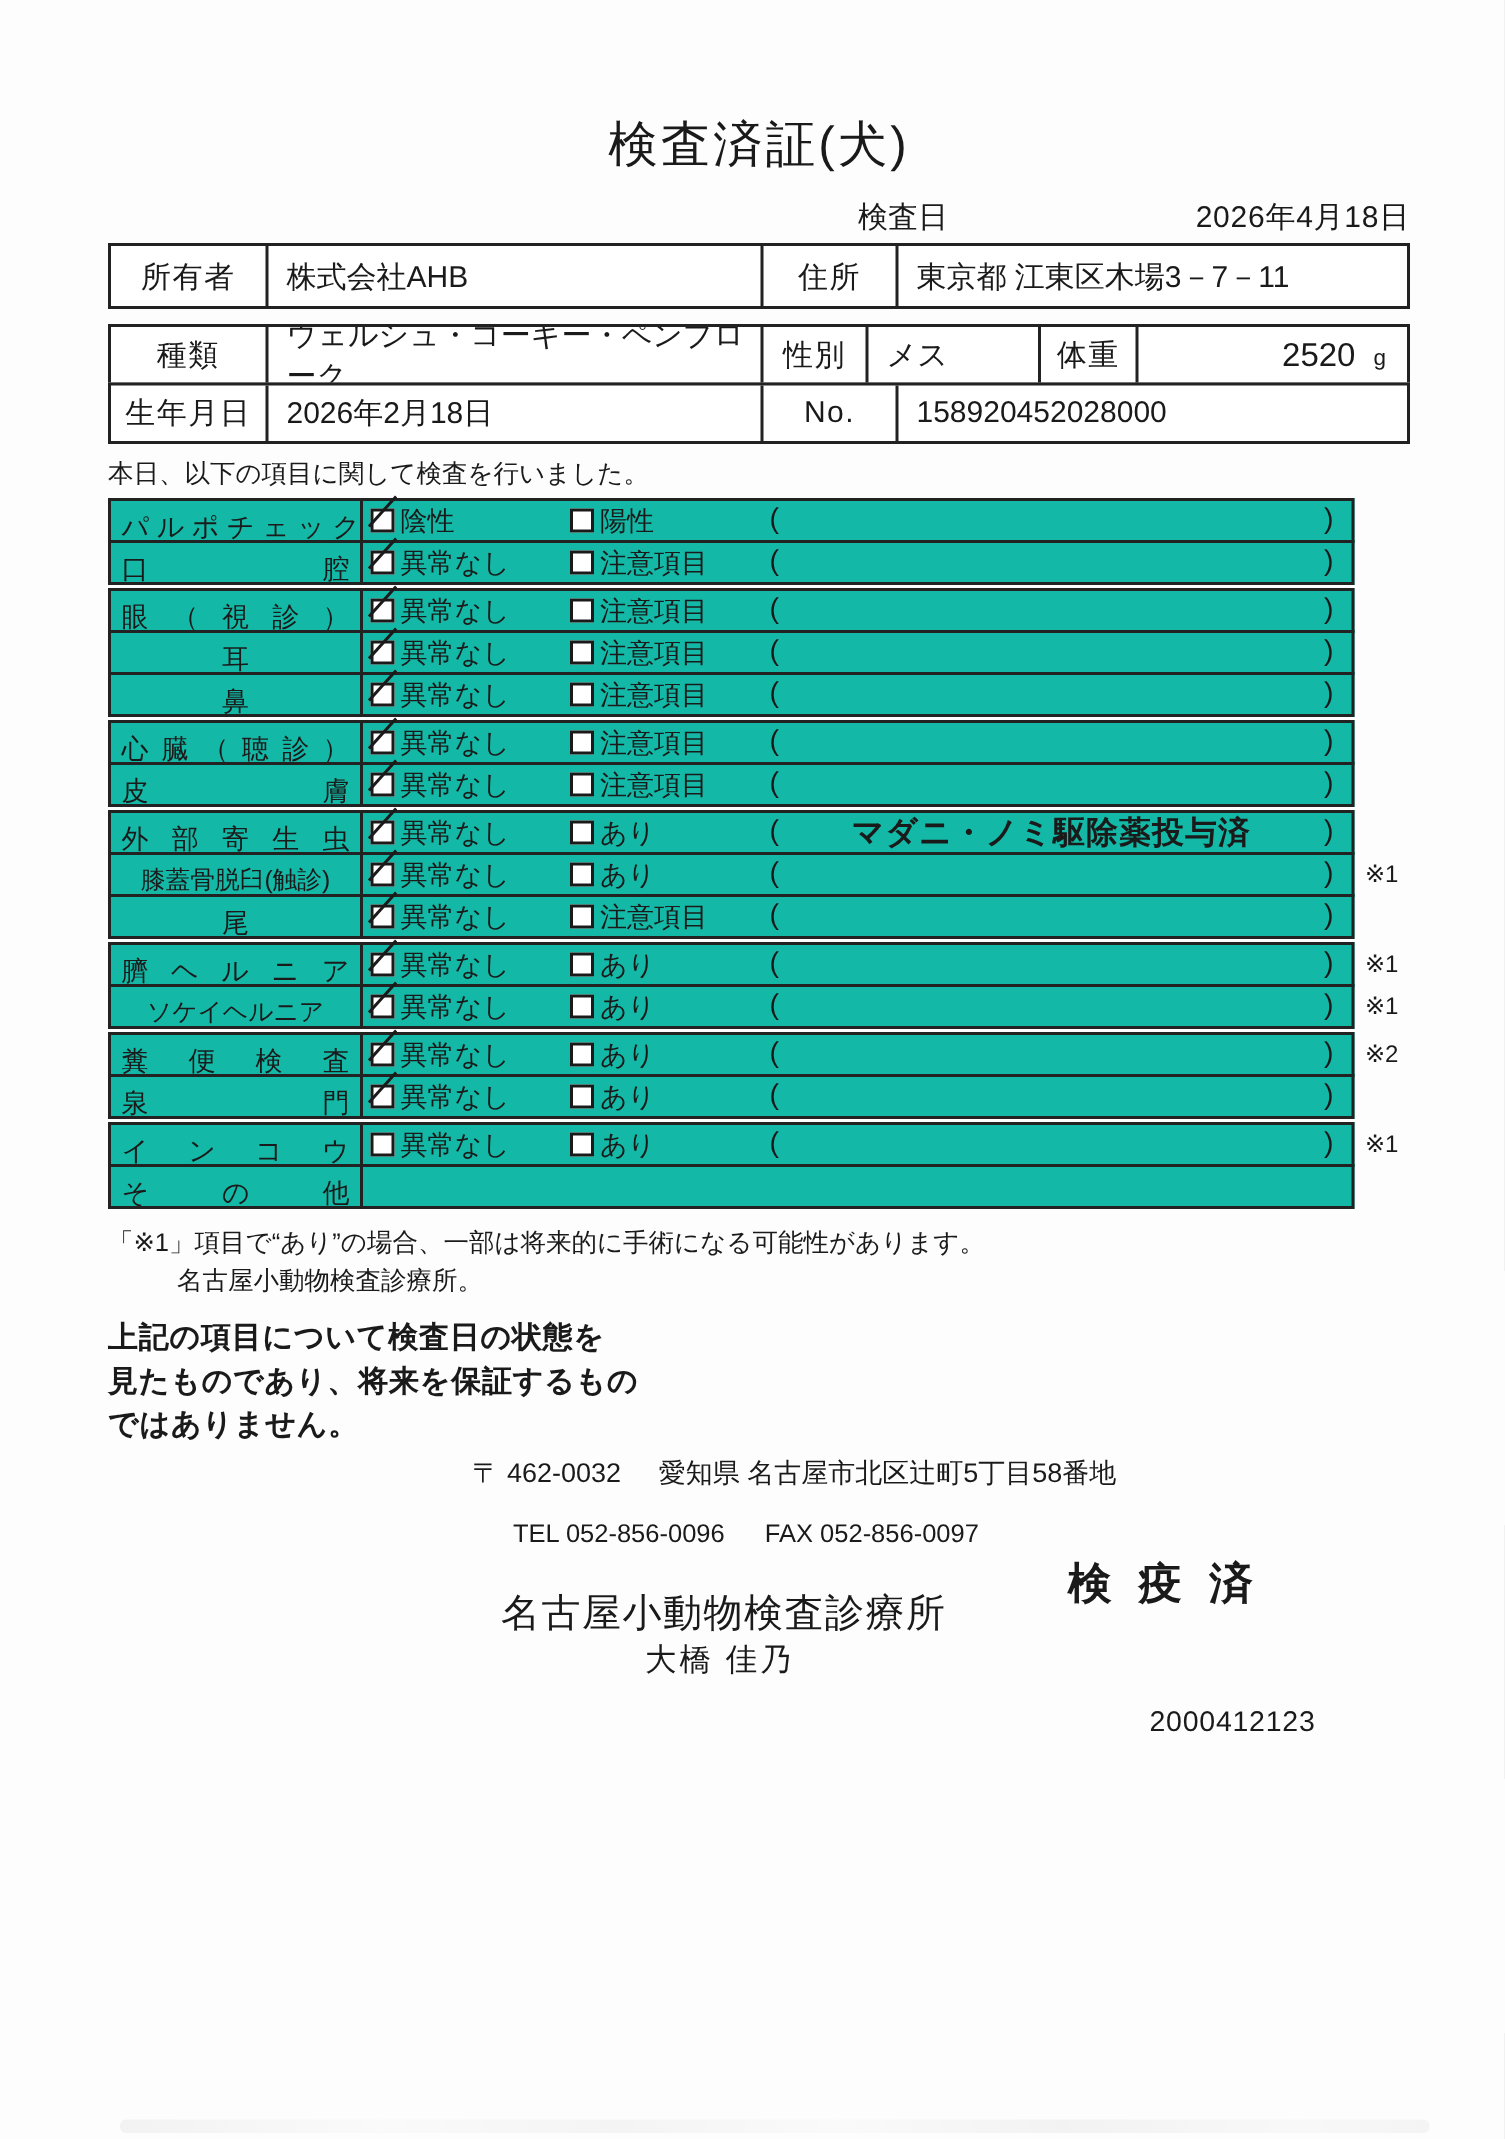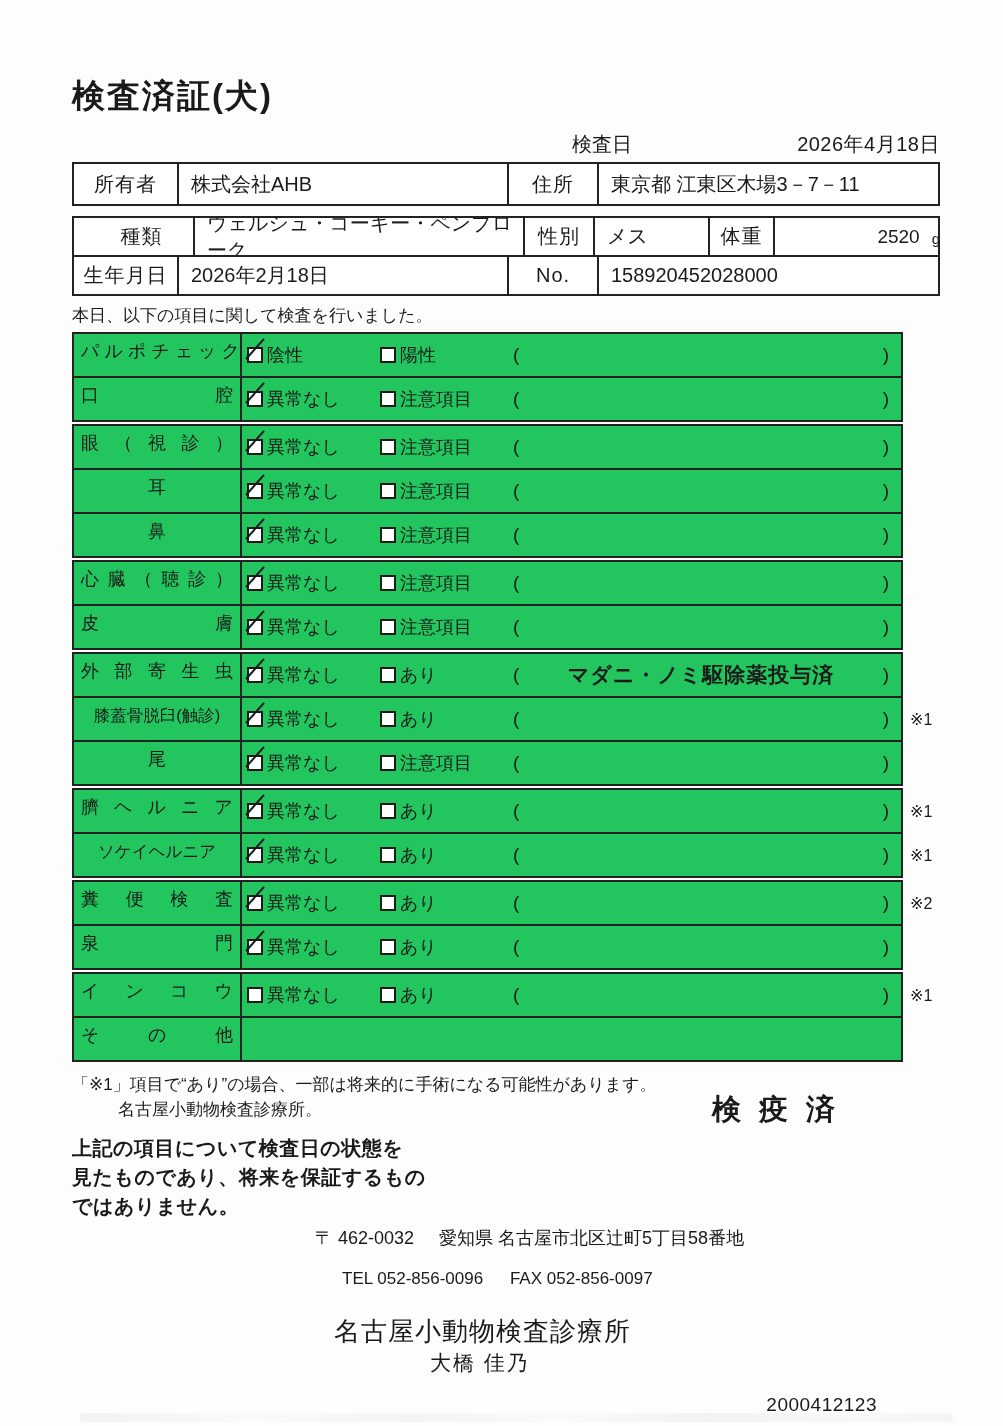--- a/index.html
+++ b/index.html
@@ -3,68 +3,68 @@
 <meta charset="utf-8">
 <style>
   html,body{margin:0;padding:0;background:#e8e8e8;}
   .page{
     position:relative;width:1003px;height:1426px;background:#fdfdfd;
     font-family:"Liberation Sans","DejaVu Sans",sans-serif;color:#1a1a1a;
     margin:0 auto;overflow:hidden;
   }
   .content{position:absolute;left:72px;top:0;width:868px;}
   
-  .doc-title{margin-top:74px;font-size:33px;font-weight:700;letter-spacing:2px;height:44px;line-height:44px;}
+  .doc-title{margin-top:74px;text-align:center;font-size:33px;font-weight:400;letter-spacing:2px;height:44px;line-height:44px;}
   
   .date-row{display:flex;align-items:center;height:28px;margin-top:12px;font-size:20px;}
   .date-row .dr-label{margin-left:500px;}
   .date-row .dr-value{margin-left:auto;letter-spacing:0.5px;}
   
   .tbl{display:grid;border:2px solid #222;box-sizing:border-box;background:#fff;}
   .cell{display:flex;align-items:center;box-sizing:border-box;overflow:hidden;}
   .cell + .cell{border-left:2px solid #222;}
   .cell.lab{justify-content:center;font-size:20px;letter-spacing:1px;}
   .cell.val{padding-left:12px;font-size:20px;}
   .owner-table{margin-top:4px;grid-template-columns:103px 330px 90px 341px;height:44px;}
-  .info-table-r1{margin-top:10px;grid-template-columns:103px 330px 70px 115px 65px 177px;height:41px;padding-left:16px;}
+  .info-table-r1{margin-top:10px;grid-template-columns:103px 330px 70px 115px 65px 177px;height:41px;}
   .info-table-r2{margin-top:-2px;grid-template-columns:103px 330px 90px 341px;height:41px;}
   .breed-val{font-size:17px;}
   .weight-cell{justify-content:flex-end;}
-  .weight-num{font-size:19px;}
+  .weight-num{font-size:22px;}
   .weight-unit{font-size:15px;margin:4px 10px 0 12px;}
   .no-lab{font-size:18px;letter-spacing:0;}
   
   .intro{margin-top:8px;font-size:17px;height:24px;line-height:24px;}
   
   .exam-table{margin-top:4px;}
   .exam-row{display:flex;align-items:center;}
   .exam-row:not(:first-child){margin-top:-2px;}
   .exam-row:nth-child(3),.exam-row:nth-child(6),.exam-row:nth-child(8),
   .exam-row:nth-child(11),.exam-row:nth-child(13),.exam-row:nth-child(15){margin-top:2px;}
-  .row-box{width:843px;height:46px;border:2px solid #222;box-sizing:border-box;display:flex;background:#22c55e;}
+  .row-box{width:843px;height:30px;border:2px solid #222;box-sizing:border-box;display:flex;background:#14b8a6;}
   .row-label{width:168px;box-sizing:border-box;border-right:2px solid #222;padding:0 7px;
     font-size:18px;line-height:34px;text-align:justify;text-align-last:justify;white-space:nowrap;overflow:hidden;}
   .row-label.center{text-align:center;text-align-last:center;}
   .row-label.tight{font-size:16.5px;letter-spacing:0;}
   .row-content{flex:1;display:flex;align-items:center;padding:0 12px 0 5px;}
   .opt{width:133px;display:flex;align-items:center;flex:none;}
   .opt-label{font-size:18px;margin-left:4px;}
   .cb{width:12px;height:12px;border:2px solid #1a1a1a;position:relative;flex:none;background:#fff;}
   .cb.checked::after{content:"";position:absolute;left:-3px;bottom:1px;width:27px;height:2px;background:#1a1a1a;
     transform-origin:left center;transform:rotate(-48deg);}
   .paren{font-size:19px;}
   .row-note{flex:1;text-align:center;font-weight:700;font-size:21px;letter-spacing:1px;white-space:nowrap;overflow:hidden;}
   .row-marker{font-size:16px;margin-left:7px;flex:none;min-width:30px;}
   
   .footnotes{margin-top:10px;font-size:17px;line-height:25px;}
   .fn-indent{padding-left:46px;}
   
   .disclaimer{margin-top:12px;font-size:20px;line-height:29px;font-weight:600;letter-spacing:0.5px;}
   
-  .stamp{position:absolute;left:712px;top:1090px;font-size:29px;letter-spacing:5px;font-weight:600;}
+  .stamp{position:absolute;left:712px;top:1036px;font-size:29px;letter-spacing:5px;font-weight:600;}
   
   .postal-line{margin-top:4px;margin-left:243px;font-size:18px;height:26px;line-height:26px;}
   .postal-line .addr{margin-left:20px;}
   .tel-line{margin-top:16px;margin-left:270px;font-size:17px;height:24px;line-height:24px;}
   .tel-line .fax{margin-left:22px;}
   .clinic-name{margin-top:24px;margin-left:262px;font-size:26px;letter-spacing:1px;height:32px;line-height:32px;}
   .examiner{margin-top:2px;margin-left:358px;font-size:21px;letter-spacing:2px;height:27px;line-height:27px;}
   .serial{margin-top:18px;text-align:right;padding-right:63px;font-size:19px;letter-spacing:0.5px;}
   
   .scan-artifact{position:absolute;left:80px;right:50px;bottom:4px;height:9px;

